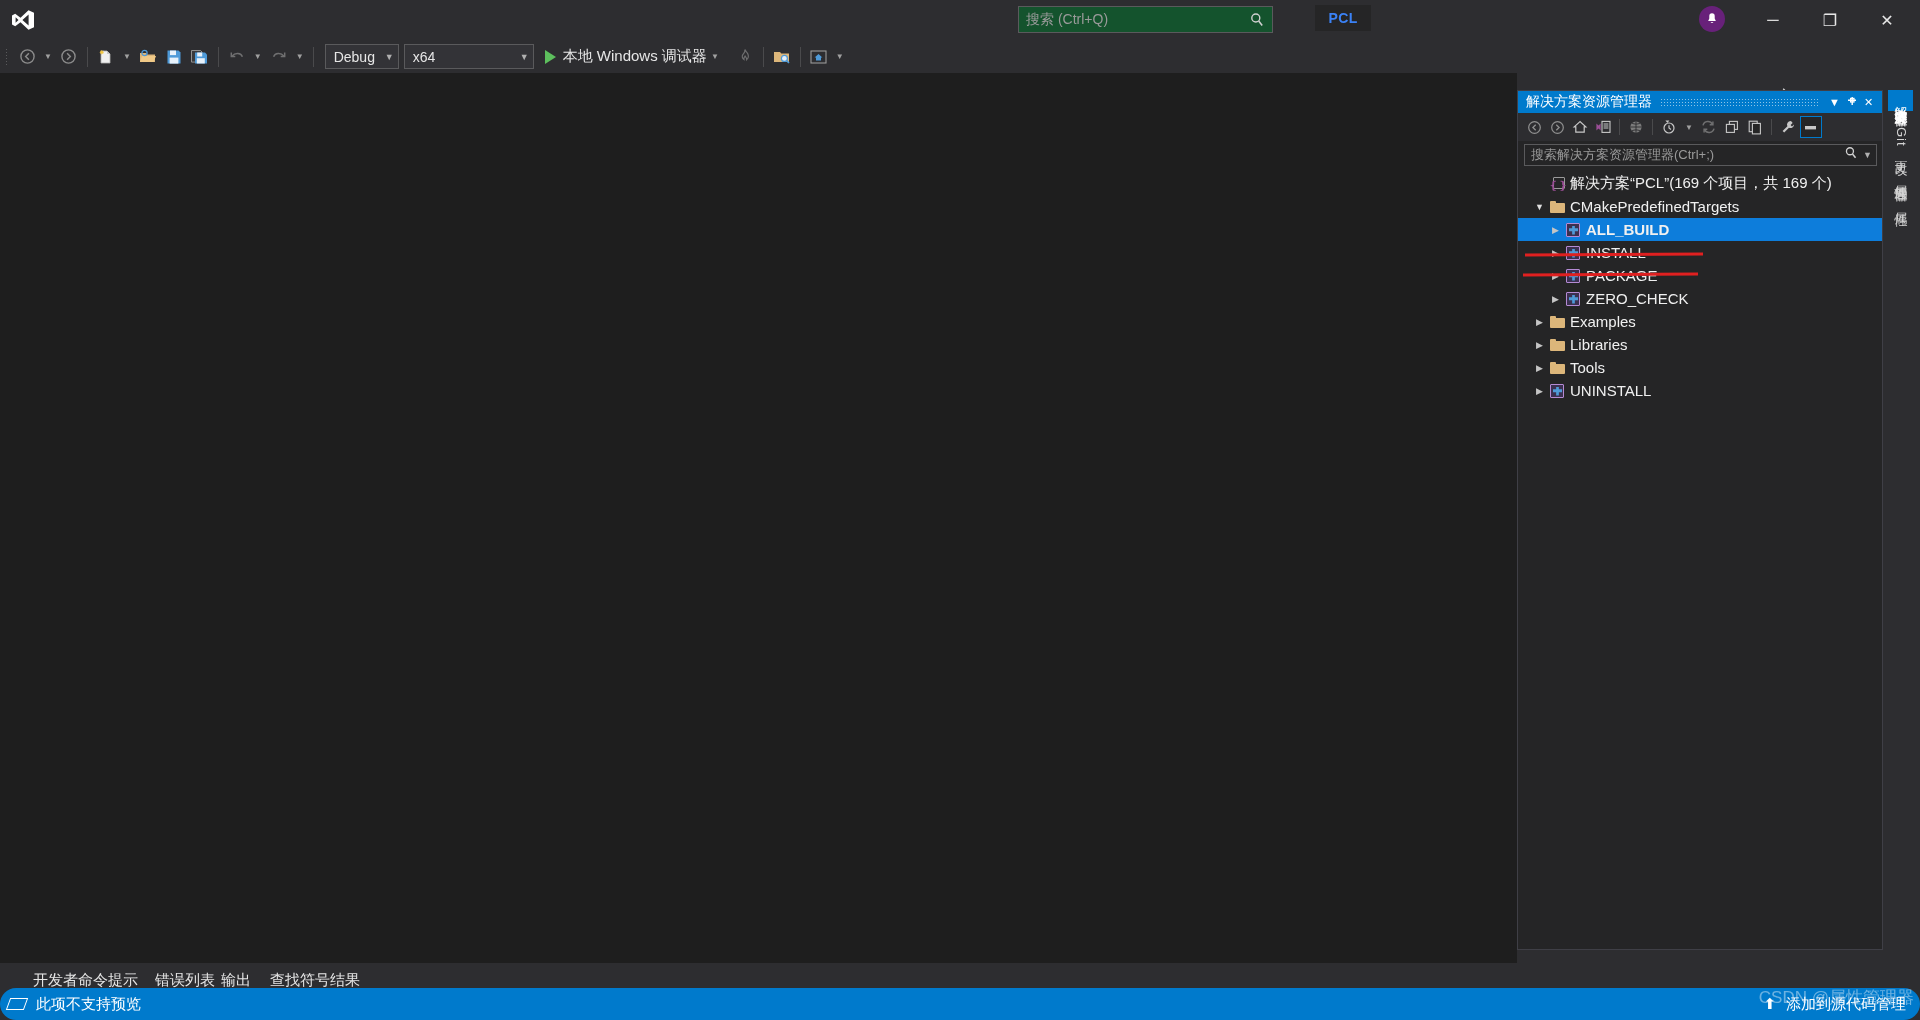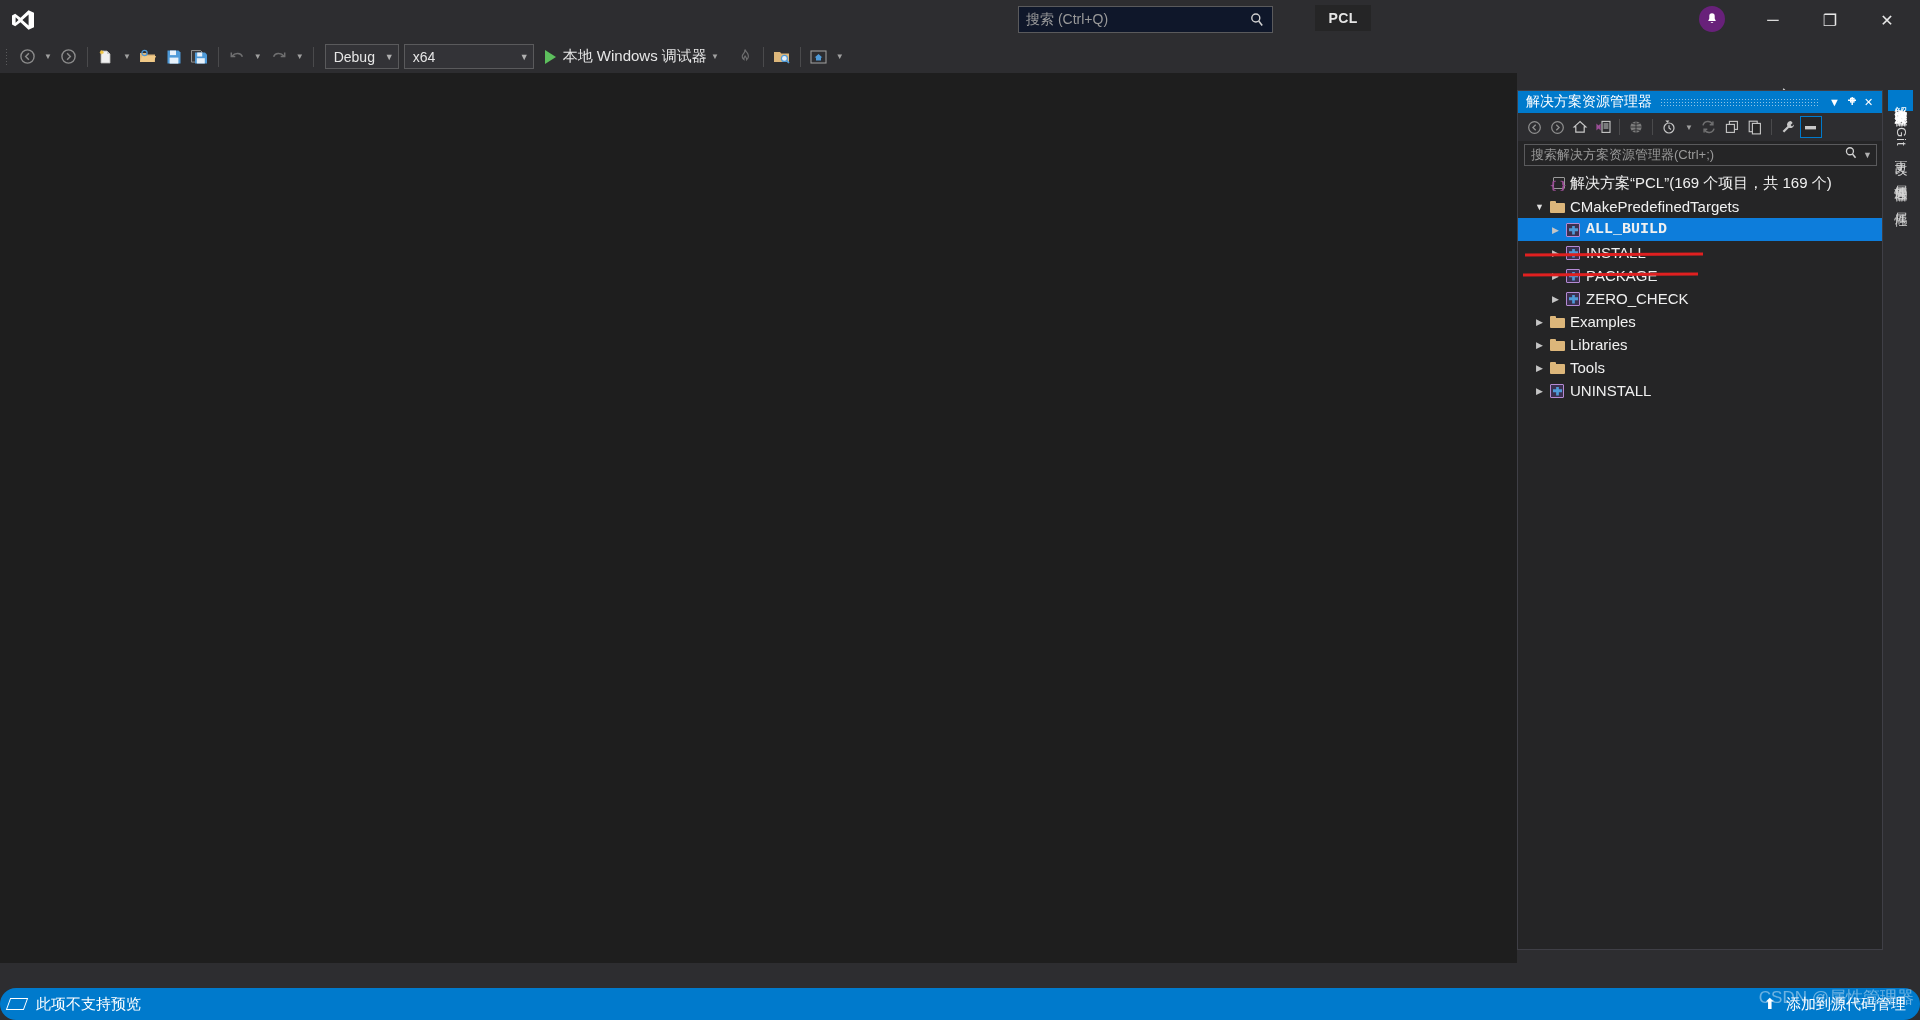--- a/index.html
+++ b/index.html
@@ -19,29 +19,29 @@
   }
   .vs-logo { width:46px; height:40px; display:flex; align-items:center; justify-content:center; }
   .vs-logo svg { display:block; }
   .menu { display:flex; align-items:center; height:40px; }
   .menu-item {
     font-size:16px; color:#e6e6e6; padding:0 11px; height:40px;
     display:flex; align-items:center; cursor:default; white-space:nowrap;
   }
   .search-wrap {
     position:absolute; left:1018px; top:6px; width:255px; height:27px;
-    border:1px solid #5a5a5c; background:#0f172a;
+    border:1px solid #5a5a5c; background:#14532d;
     display:flex; align-items:center; padding:8px 7px;
   }
   .search-text { font-size:14px; color:#9a9a9a; flex:1; }
   .search-ico { width:16px; height:16px; color:#c8c8c8; }
   .pcl-badge {
     position:absolute; left:1315px; top:5px; width:56px; height:26px;
     background:#252526; display:flex; align-items:center; justify-content:center;
-    font-size:14px; font-weight:bold; color:#e5e5e5; letter-spacing:.4px;
+    font-size:14px; font-weight:bold; color:#3b82f6; letter-spacing:.4px;
   }
   .notify-badge {
     position:absolute; left:1699px; top:6px; width:26px; height:26px;
     border-radius:50%; background:#68217a;
     display:flex; align-items:center; justify-content:center;
     font-size:11px; color:#fff;
   }
   .wbtn {
     position:absolute; top:0; width:46px; height:40px;
     display:flex; align-items:center; justify-content:center;
@@ -144,21 +144,21 @@
     height:23px; display:flex; align-items:center; white-space:nowrap;
     color:#f0f0f0; position:relative;
   }
   .row.sel { background:#0d7ddb; }
   .row .tw {
     width:15px; text-align:center; font-size:9px; color:#c5c5c5; flex:none;
   }
   .row .tw.open { color:#e0e0e0; }
   .row .ico { width:20px; flex:none; display:flex; align-items:center; justify-content:center; }
   .row .lbl { padding-left:3px; }
-  .row.bold .lbl { font-weight:bold;font-family:Liberation Mono, monospace; }
+  .row.bold .lbl { font-weight:bold; }
 
   .folder-ico { width:15px; height:12px; position:relative; }
   .folder-ico::before {
     content:""; position:absolute; left:0; top:0; width:6px; height:3px;
     background:#dcb67a; border-radius:1px 1px 0 0;
   }
   .folder-ico::after {
     content:""; position:absolute; left:0; top:2px; width:15px; height:10px;
     background:#dcb67a; border-radius:1px;
   }
@@ -598,20 +598,41 @@
       <span>Git 更改</span>
     </div>
     <div class="vtab">
       <span>属性管理器</span>
     </div>
     <div class="vtab">
       <span>属性</span>
     </div>
   </div>
 
+  <div class="bottom-tabs">
+    <div class="btab" style="left:33px;">
+      <span>开发者命令提示</span>
+    </div>
+    <div class="btab-underline" style="left:33px; width:111px;"></div>
+
+    <div class="btab" style="left:155px;">
+      <span>错误列表</span>
+    </div>
+    <div class="btab-underline" style="left:155px; width:56px;"></div>
+
+    <div class="btab" style="left:221px;">
+      <span>输出</span>
+    </div>
+    <div class="btab-underline" style="left:221px; width:38px;"></div>
+
+    <div class="btab" style="left:270px;">
+      <span>查找符号结果</span>
+    </div>
+    <div class="btab-underline" style="left:270px; width:90px;"></div>
+  </div>
 
   <div class="statusbar">
     <div class="sb-left">
       <span class="sb-ico-par"></span>
       <span>此项不支持预览</span>
     </div>
     <div class="sb-right">
       <span class="sb-up">⬆</span>
       <span>添加到源代码管理</span>
     </div>

